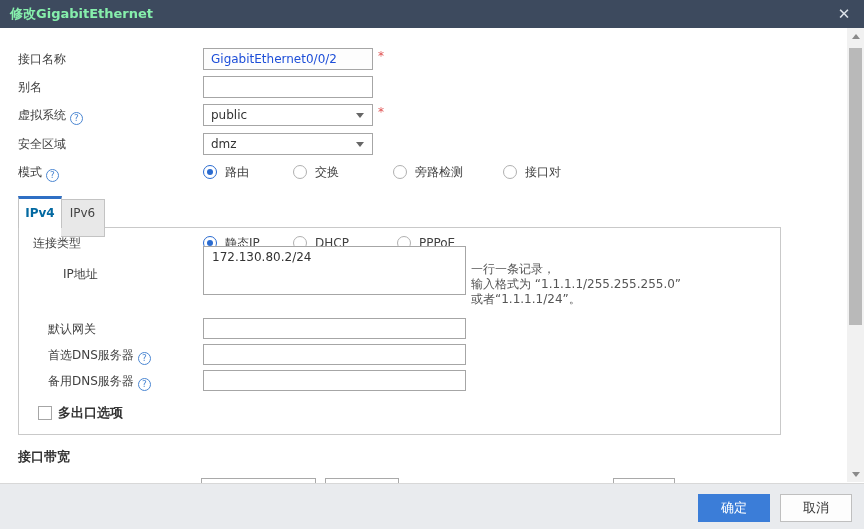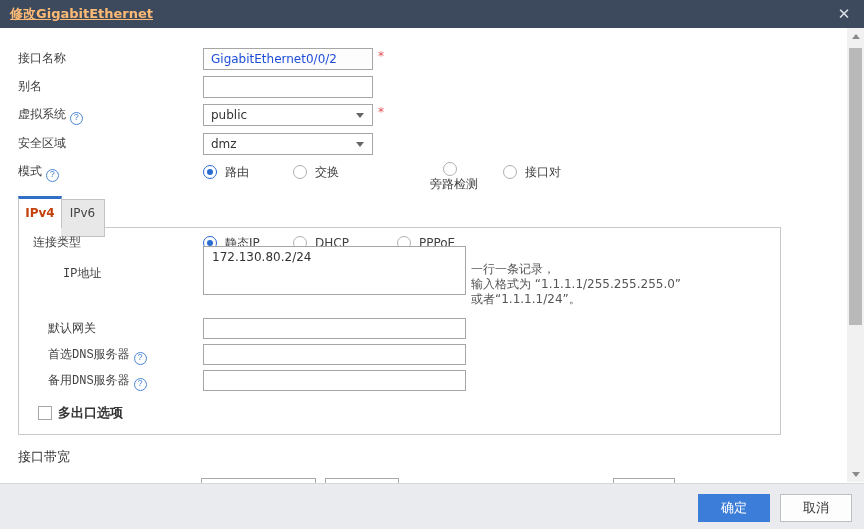--- a/index.html
+++ b/index.html
@@ -1,50 +1,50 @@
 <!DOCTYPE html>
 <html><head>
 <meta charset="utf-8">
 <style>
   * { margin:0; padding:0; box-sizing:border-box; }
   html,body { width:864px; height:529px; font-family:"DejaVu Sans","Liberation Sans",sans-serif; background:#fff; }
   .dialog { position:relative; width:864px; height:529px; background:#fff; overflow:hidden; }
 
   
   .titlebar { position:absolute; left:0; top:0; width:864px; height:28px; background:#3d4a5e; z-index:6; }
-  .title { position:absolute; left:10px; top:0; line-height:28px; color:#fdba74; font-size:13px; font-weight:bold;text-decoration:underline; }
+  .title { position:absolute; left:10px; top:0; line-height:28px; color:#86efac; font-size:13px; font-weight:bold; }
   .close { position:absolute; right:6px; top:0; width:28px; height:28px; line-height:28px; text-align:center; color:#dde3ea; font-size:15px; cursor:pointer; }
 
   
-  .lbl { position:absolute; font-size:12px; color:#404040; height:22px; line-height:22px; white-space:nowrap;font-family:Liberation Mono, monospace; }
+  .lbl { position:absolute; font-size:12px; color:#404040; height:22px; line-height:22px; white-space:nowrap; }
   .txt { position:absolute; height:22px; width:170px; border:1px solid #a6a6a6; background:#fff; font-size:12px; padding:0 7px; color:#333; font-family:inherit; }
   .txt.dis { color:#1d4ed8; background:#fdfdfd; }
   .txt.wide { width:263px; height:21px; }
   .req { position:absolute; color:#e05353; font-size:12px; line-height:16px; }
   .help { display:inline-block; width:13px; height:13px; line-height:11px; border:1px solid #4a86d2; border-radius:50%; color:#4a86d2; font-size:9px; text-align:center; vertical-align:-2px; margin-left:4px; cursor:pointer; }
   .select { position:absolute; height:22px; width:170px; border:1px solid #a6a6a6; background:#fff; font-size:12px; line-height:20px; padding:0 7px; color:#333; cursor:pointer; }
   .caret { position:absolute; right:8px; top:8px; width:0; height:0; border-left:4px solid transparent; border-right:4px solid transparent; border-top:5px solid #666; }
   .radio-item { position:absolute; height:20px; display:flex; align-items:center; cursor:pointer; }
   .radio { width:14px; height:14px; border:1px solid #b0b0b0; border-radius:50%; background:#fff; position:relative; flex:none; }
   .radio.on { border-color:#2a6bd0; }
   .radio.on::after { content:""; position:absolute; left:3px; top:3px; width:6px; height:6px; border-radius:50%; background:#2a6bd0; }
   .radio-text { font-size:12px; color:#404040; margin-left:8px; white-space:nowrap; }
 
   
   .tab { position:absolute; text-align:center; font-size:12px; cursor:pointer; }
-  .tab-active { left:18px; top:196px; width:44px; height:32px; background:#fff; border:1px solid #c3c3c3; border-top:3px solid #2f6fc4; border-bottom:none; color:#c2410c; font-weight:bold; line-height:28px; z-index:3; }
+  .tab-active { left:18px; top:196px; width:44px; height:32px; background:#fff; border:1px solid #c3c3c3; border-top:3px solid #2f6fc4; border-bottom:none; color:#0369a1; font-weight:bold; line-height:28px; z-index:3; }
   .tab-idle { left:61px; top:199px; width:44px; height:38px; background:#e8e8e8; border:1px solid #c3c3c3; border-left:none; color:#444; line-height:27px; z-index:2; }
   .panel { position:absolute; left:18px; top:227px; width:763px; height:208px; border:1px solid #c9c9c9; background:#fff; z-index:1; }
   .ta { position:absolute; left:203px; top:246px; width:263px; height:49px; border:1px solid #a6a6a6; font-size:12px; padding:3px 8px; resize:none; font-family:inherit; color:#333; z-index:2; }
   .hint { position:absolute; left:471px; top:262px; width:240px; font-size:12px; color:#555; line-height:15px; z-index:2; }
   .cb { position:absolute; left:38px; top:406px; width:14px; height:14px; border:1px solid #a6a6a6; background:#fff; cursor:pointer; z-index:2; }
   .cb-label { position:absolute; left:58px; top:402px; font-size:13px; font-weight:bold; color:#333; line-height:22px; z-index:2; }
   .z2 { z-index:2; }
 
-  .section-title { position:absolute; left:18px; top:448px; font-size:13px; font-weight:normal; color:#333; }
+  .section-title { position:absolute; left:18px; top:448px; font-size:13px; font-weight:bold; color:#333; }
   .sliver { position:absolute; top:478px; height:12px; border:1px solid #a9a9a9; background:#fff; z-index:1; }
 
   
   .footer { position:absolute; left:0; top:483px; width:864px; height:46px; background:#e9ebee; border-top:1px solid #d8d8d8; z-index:5; }
   .btn { position:absolute; top:10px; width:72px; height:28px; font-size:13px; text-align:center; line-height:26px; cursor:pointer; }
   .btn-ok { left:698px; background:#3b7dd8; border:1px solid #3b7dd8; color:#fff; }
   .btn-cancel { left:780px; background:#fdfdfd; border:1px solid #bfbfbf; color:#333; }
 
   
   .sb { position:absolute; left:847px; top:28px; width:17px; height:454px; background:#f1f1f1; z-index:4; }
@@ -91,21 +91,21 @@
     <span>模式</span><span class="help">?</span>
   </div>
   <div class="radio-item" style="left:203px; top:162px;">
     <span class="radio on"></span>
     <span class="radio-text">路由</span>
   </div>
   <div class="radio-item" style="left:293px; top:162px;">
     <span class="radio"></span>
     <span class="radio-text">交换</span>
   </div>
-  <div class="radio-item" style="left:422px; top:162px;flex-direction:column;">
+  <div class="radio-item" style="left:393px; top:162px;">
     <span class="radio"></span>
     <span class="radio-text">旁路检测</span>
   </div>
   <div class="radio-item" style="left:503px; top:162px;">
     <span class="radio"></span>
     <span class="radio-text">接口对</span>
   </div>
 
   <div class="tab tab-active">IPv4</div>
   <div class="tab tab-idle">IPv6</div>

